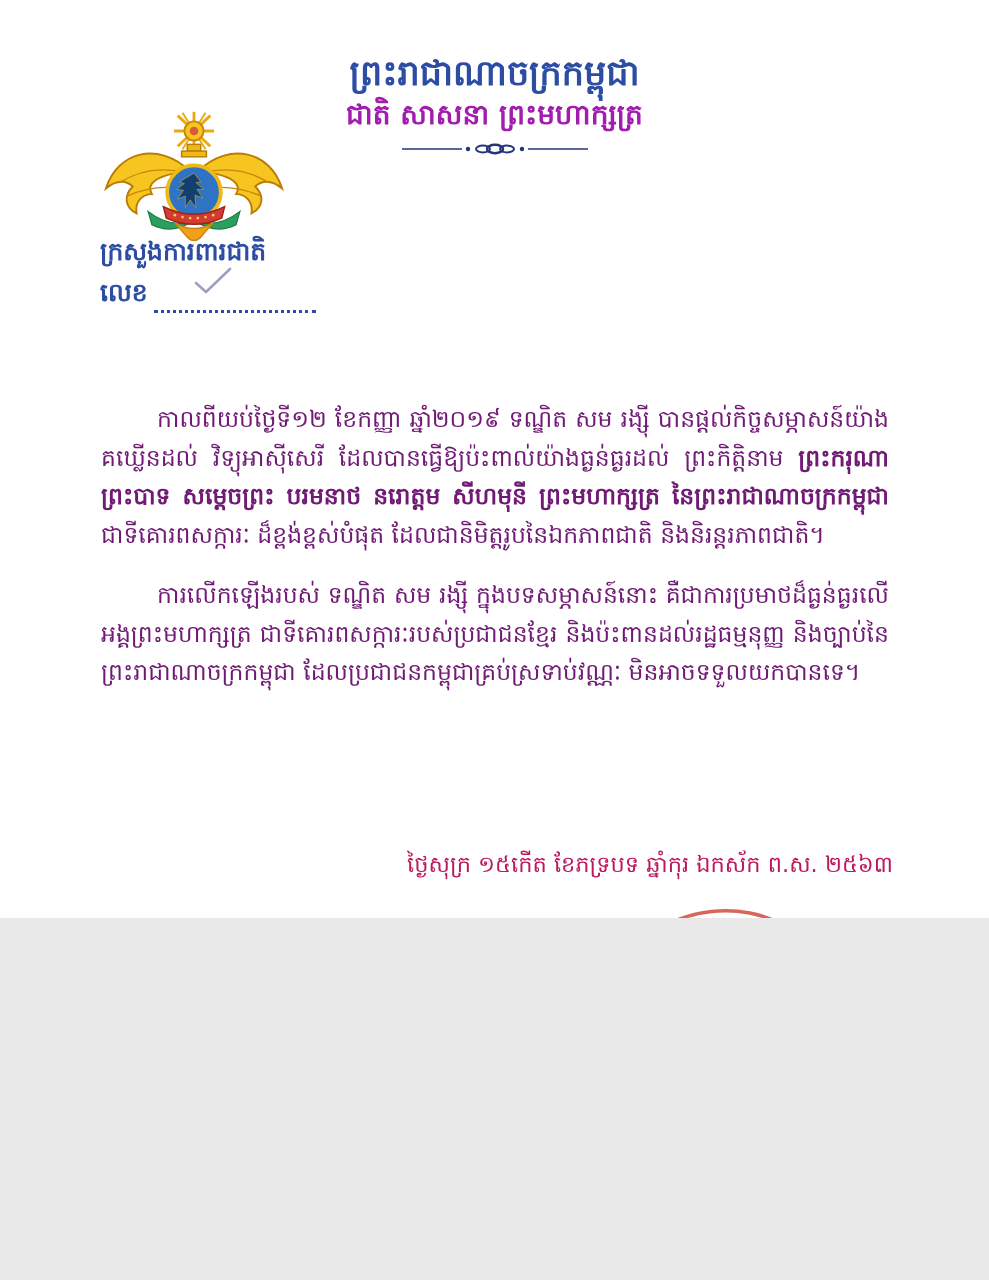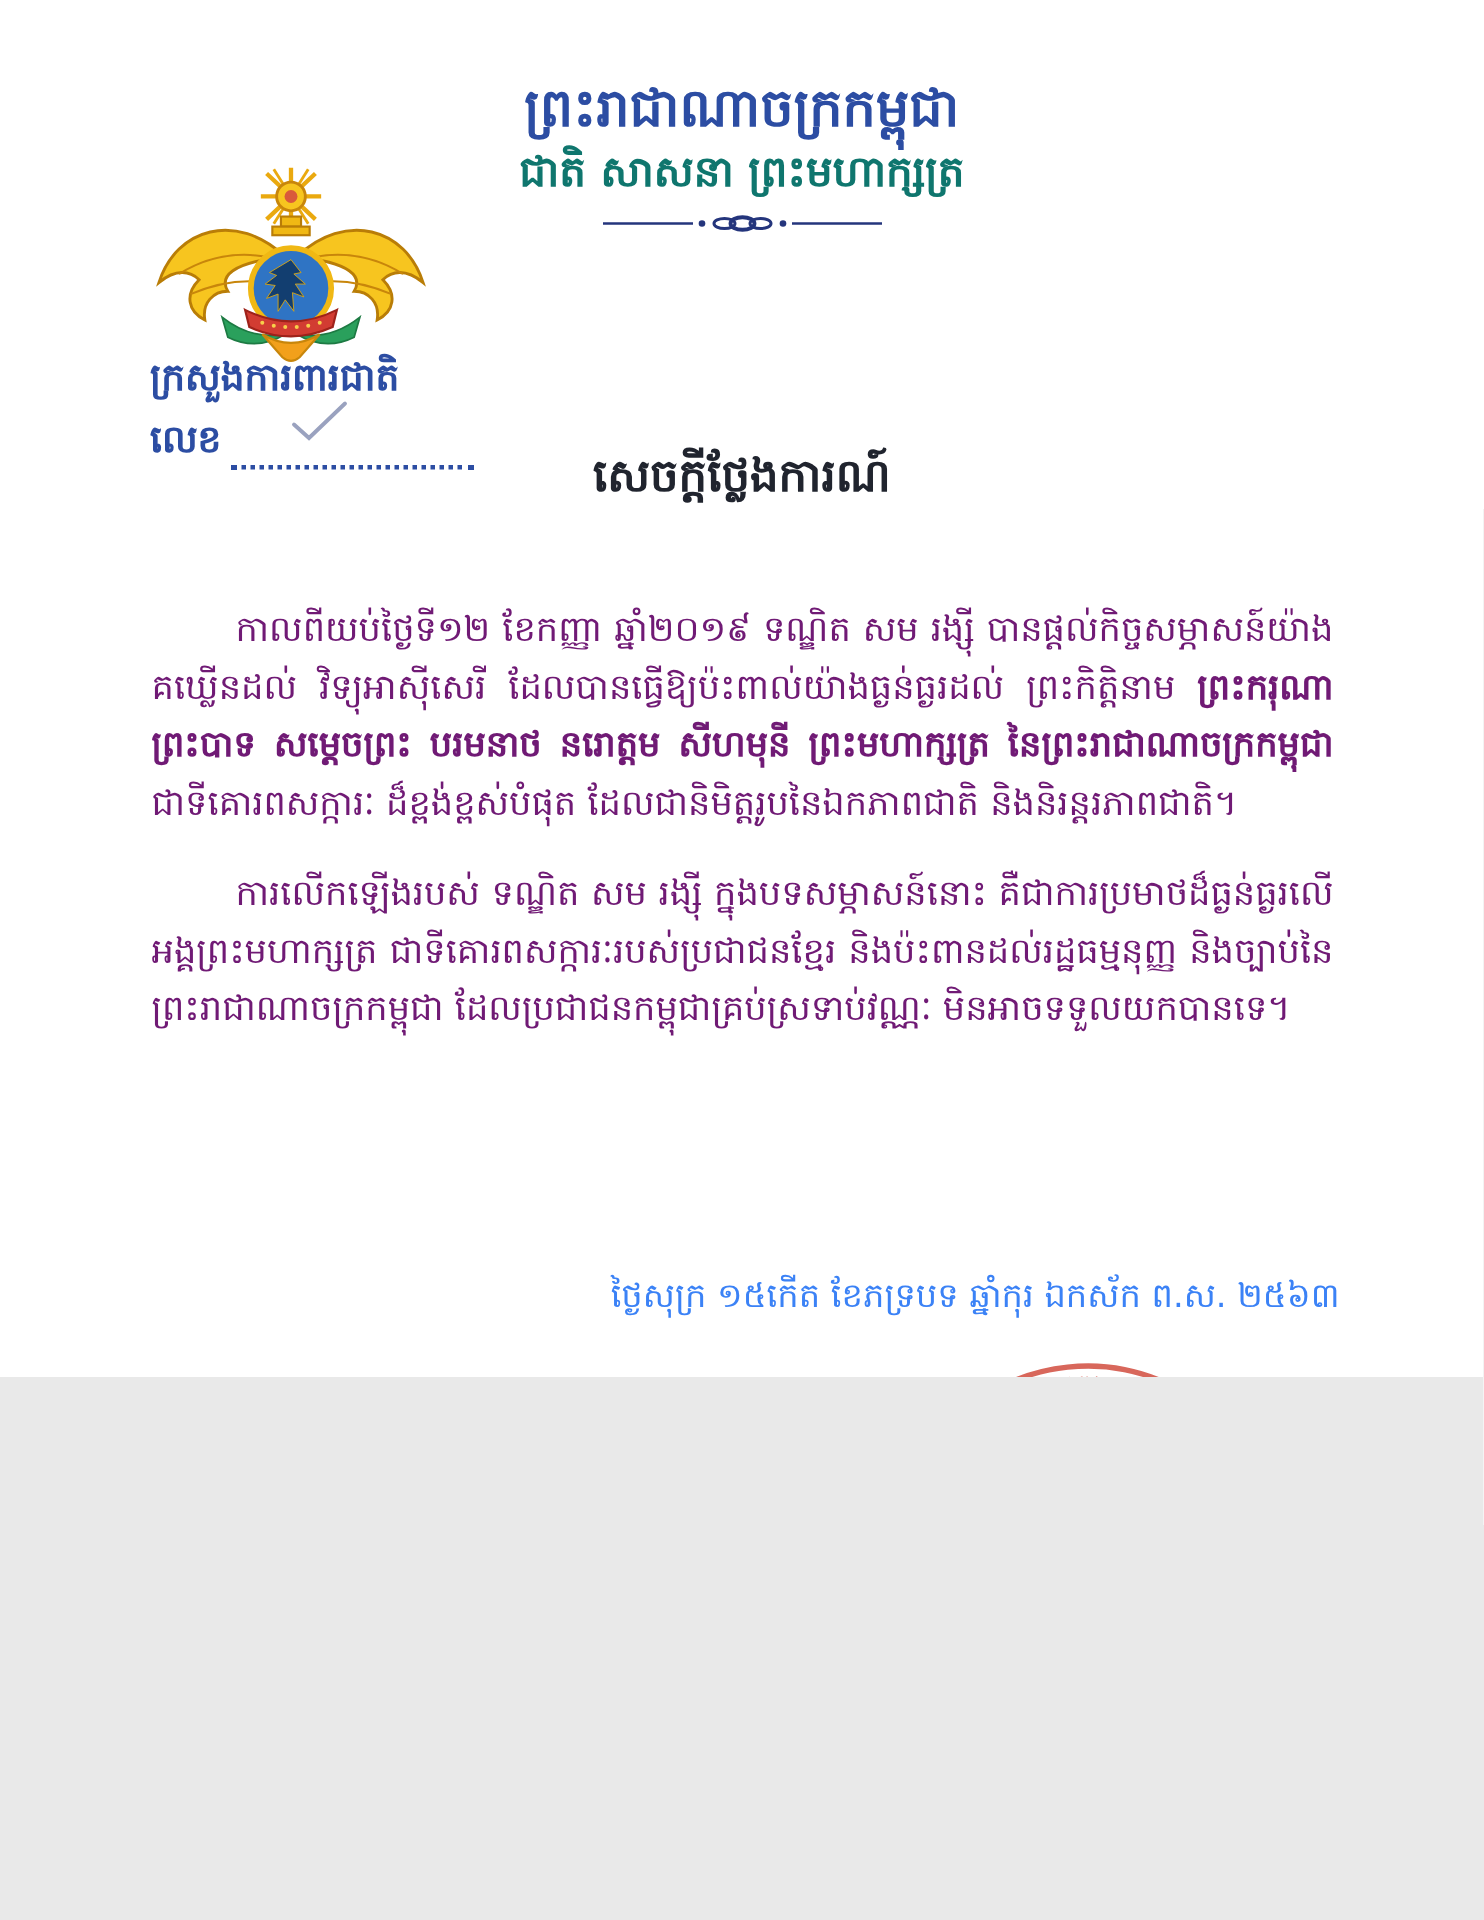--- a/index.html
+++ b/index.html
@@ -7,21 +7,21 @@
     position:relative;
     width:989px;height:918px;
     margin:0 auto;
     background:#ffffff;
     font-family:"DejaVu Sans","Liberation Sans",sans-serif;
     overflow:hidden;
   }
   
   .header-block{position:absolute;top:50px;left:0;right:0;text-align:center;}
   .kingdom-line{font-size:35px;font-weight:bold;color:#2c4da3;line-height:1.35;}
-  .motto-line{font-size:28px;font-weight:bold;color:#0f766e;line-height:1.3;}
+  .motto-line{font-size:28px;font-weight:bold;color:#a21caf;line-height:1.3;}
   .divider-wrap{margin-top:6px;}
   
   .emblem-block{position:absolute;left:96px;top:108px;width:196px;height:134px;}
   
   .ministry-block{position:absolute;left:100px;top:236px;width:260px;color:#2c4da3;}
   .ministry-name{font-size:25px;font-weight:bold;line-height:1.3;}
   .number-line{position:relative;margin-top:8px;font-size:25px;font-weight:bold;display:flex;align-items:flex-end;}
   .dots{display:inline-block;width:162px;height:1.05em;margin-left:6px;border-bottom:3px dotted #2c4da3;}
   .check-mark{position:absolute;left:88px;top:-12px;}
   
@@ -30,21 +30,21 @@
   .title-line2{font-size:30px;font-weight:bold;line-height:1.45;}
   
   .body-block{position:absolute;top:400px;left:101px;width:788px;color:#701a75;}
   .body-block p{
     margin:0 0 22px 0;
     font-size:23.5px;line-height:38.5px;
     text-align:justify;text-indent:56px;
   }
   .bold{font-weight:bold;}
   
-  .date-block{position:absolute;top:845px;right:96px;text-align:center;color:#3b82f6;}
+  .date-block{position:absolute;top:845px;right:96px;text-align:center;color:#be185d;}
   .date-line{font-size:22.5px;line-height:38px;white-space:nowrap;}
   .pen-mark{display:inline-block;vertical-align:-2px;margin-left:2px;}
   
   .stamp-block{position:absolute;left:612px;top:905px;width:216px;height:170px;transform:rotate(-6deg);opacity:0.9;}
 </style>
 </head>
 <body>
 
 <div class="page">
 
@@ -114,21 +114,20 @@
         <span class="dots"></span>
       <span class="check-mark">
         <svg width="48" height="32" viewBox="0 0 48 32">
           <path d="M8,18 L18,27 L42,4" stroke="#9aa2bf" stroke-width="2.6" fill="none" stroke-linecap="round"></path>
         </svg>
       </span>
     </div>
   </div>
 
   <div class="title-block">
-    <div class="title-line1">សេចក្តីថ្លែងការណ៍</div>
   </div>
 
   <div class="body-block">
     <p><span>កាលពីយប់ថ្ងៃទី១២ ខែកញ្ញា ឆ្នាំ២០១៩ ទណ្ឌិត សម រង្ស៊ី បានផ្តល់កិច្ចសម្ភាសន៍យ៉ាងគឃ្លើនដល់ វិទ្យុអាស៊ីសេរី ដែលបានធ្វើឱ្យប៉ះពាល់យ៉ាងធ្ងន់ធ្ងរដល់ ព្រះកិត្តិនាម </span><span class="bold">ព្រះករុណា ព្រះបាទ សម្តេចព្រះ បរមនាថ នរោត្តម សីហមុនី ព្រះមហាក្សត្រ នៃព្រះរាជាណាចក្រកម្ពុជា</span><span> ជាទីគោរពសក្ការៈ ដ៏ខ្ពង់ខ្ពស់បំផុត ដែលជានិមិត្តរូបនៃឯកភាពជាតិ និងនិរន្តរភាពជាតិ។</span></p>
     <p>ការលើកឡើងរបស់ ទណ្ឌិត សម រង្ស៊ី ក្នុងបទសម្ភាសន៍នោះ គឺជាការប្រមាថដ៏ធ្ងន់ធ្ងរលើ អង្គព្រះមហាក្សត្រ ជាទីគោរពសក្ការៈរបស់ប្រជាជនខ្មែរ និងប៉ះពានដល់រដ្ឋធម្មនុញ្ញ និងច្បាប់នៃព្រះរាជាណាចក្រកម្ពុជា ដែលប្រជាជនកម្ពុជាគ្រប់ស្រទាប់វណ្ណៈ មិនអាចទទួលយកបានទេ។</p>
   </div>
 
   <div class="date-block">
     <div class="date-line">ថ្ងៃសុក្រ ១៥កើត ខែភទ្របទ ឆ្នាំកុរ ឯកស័ក ព.ស. ២៥៦៣</div>
   </div>

